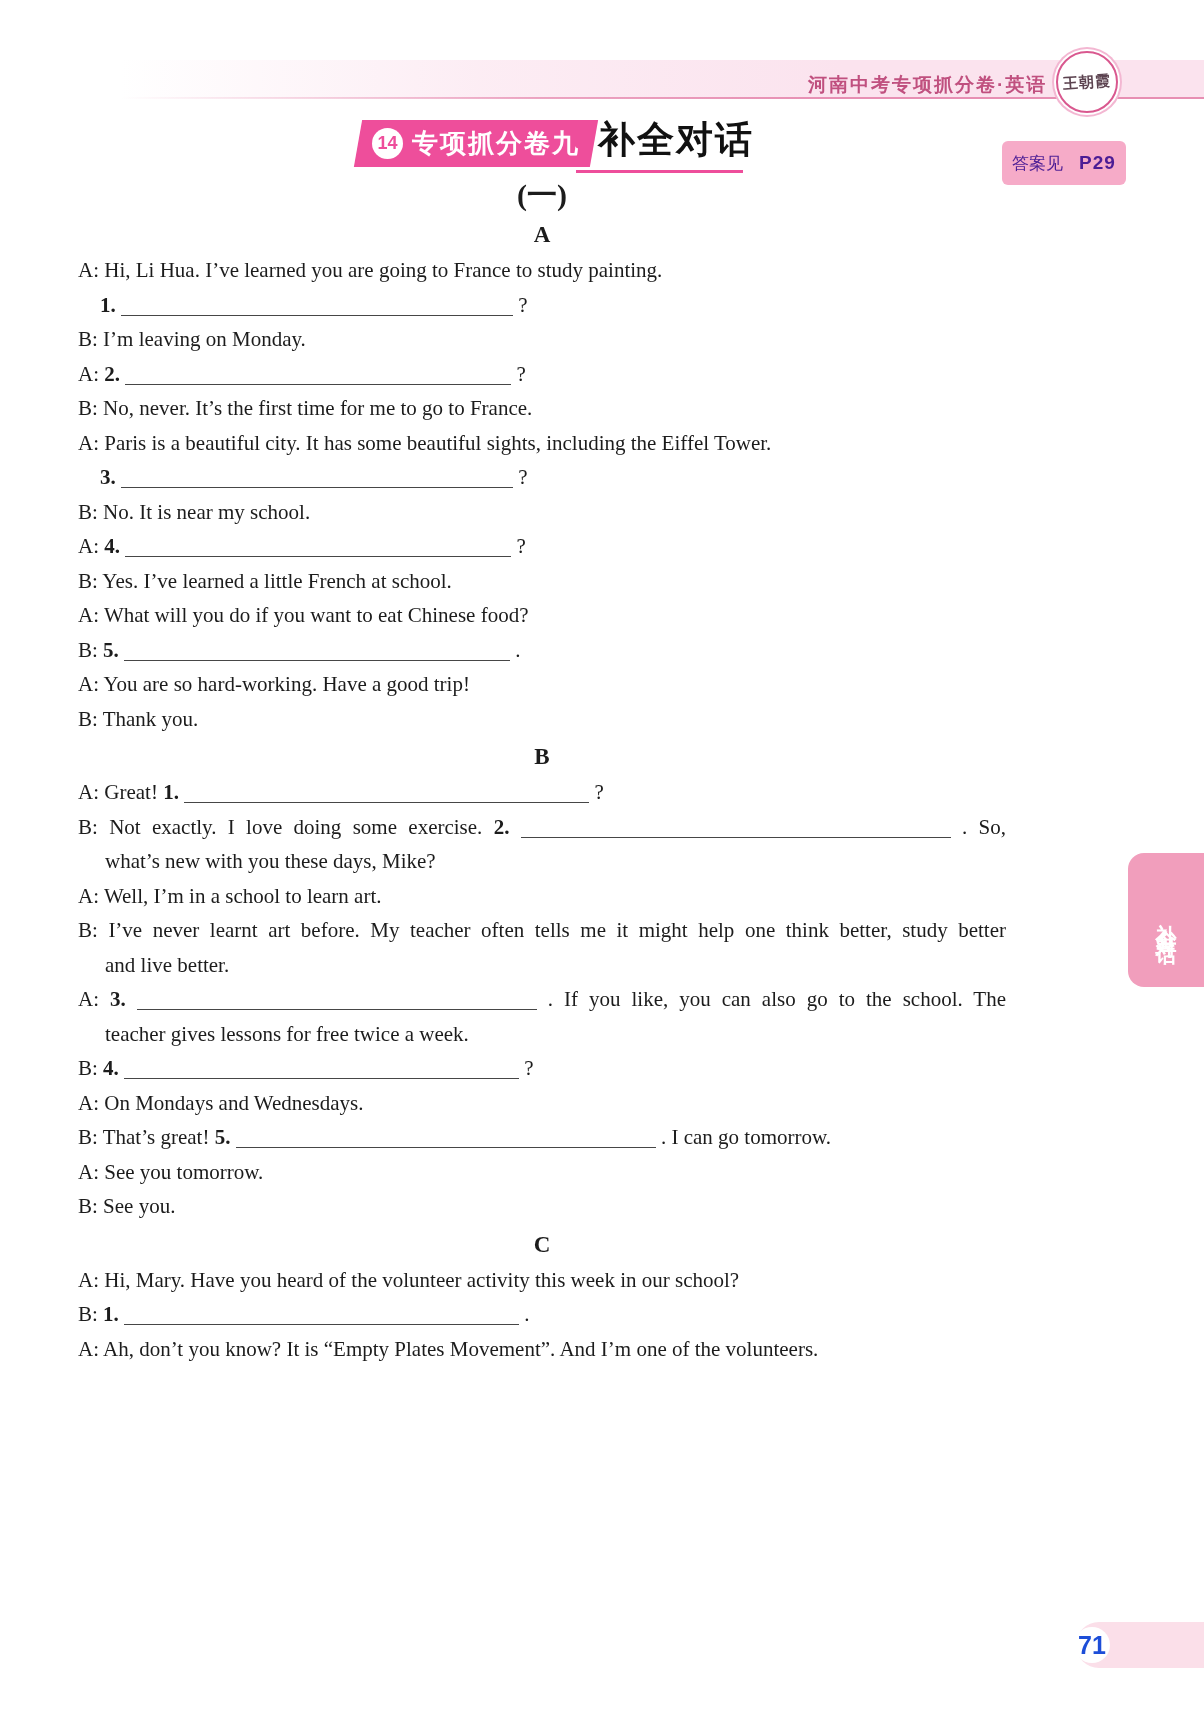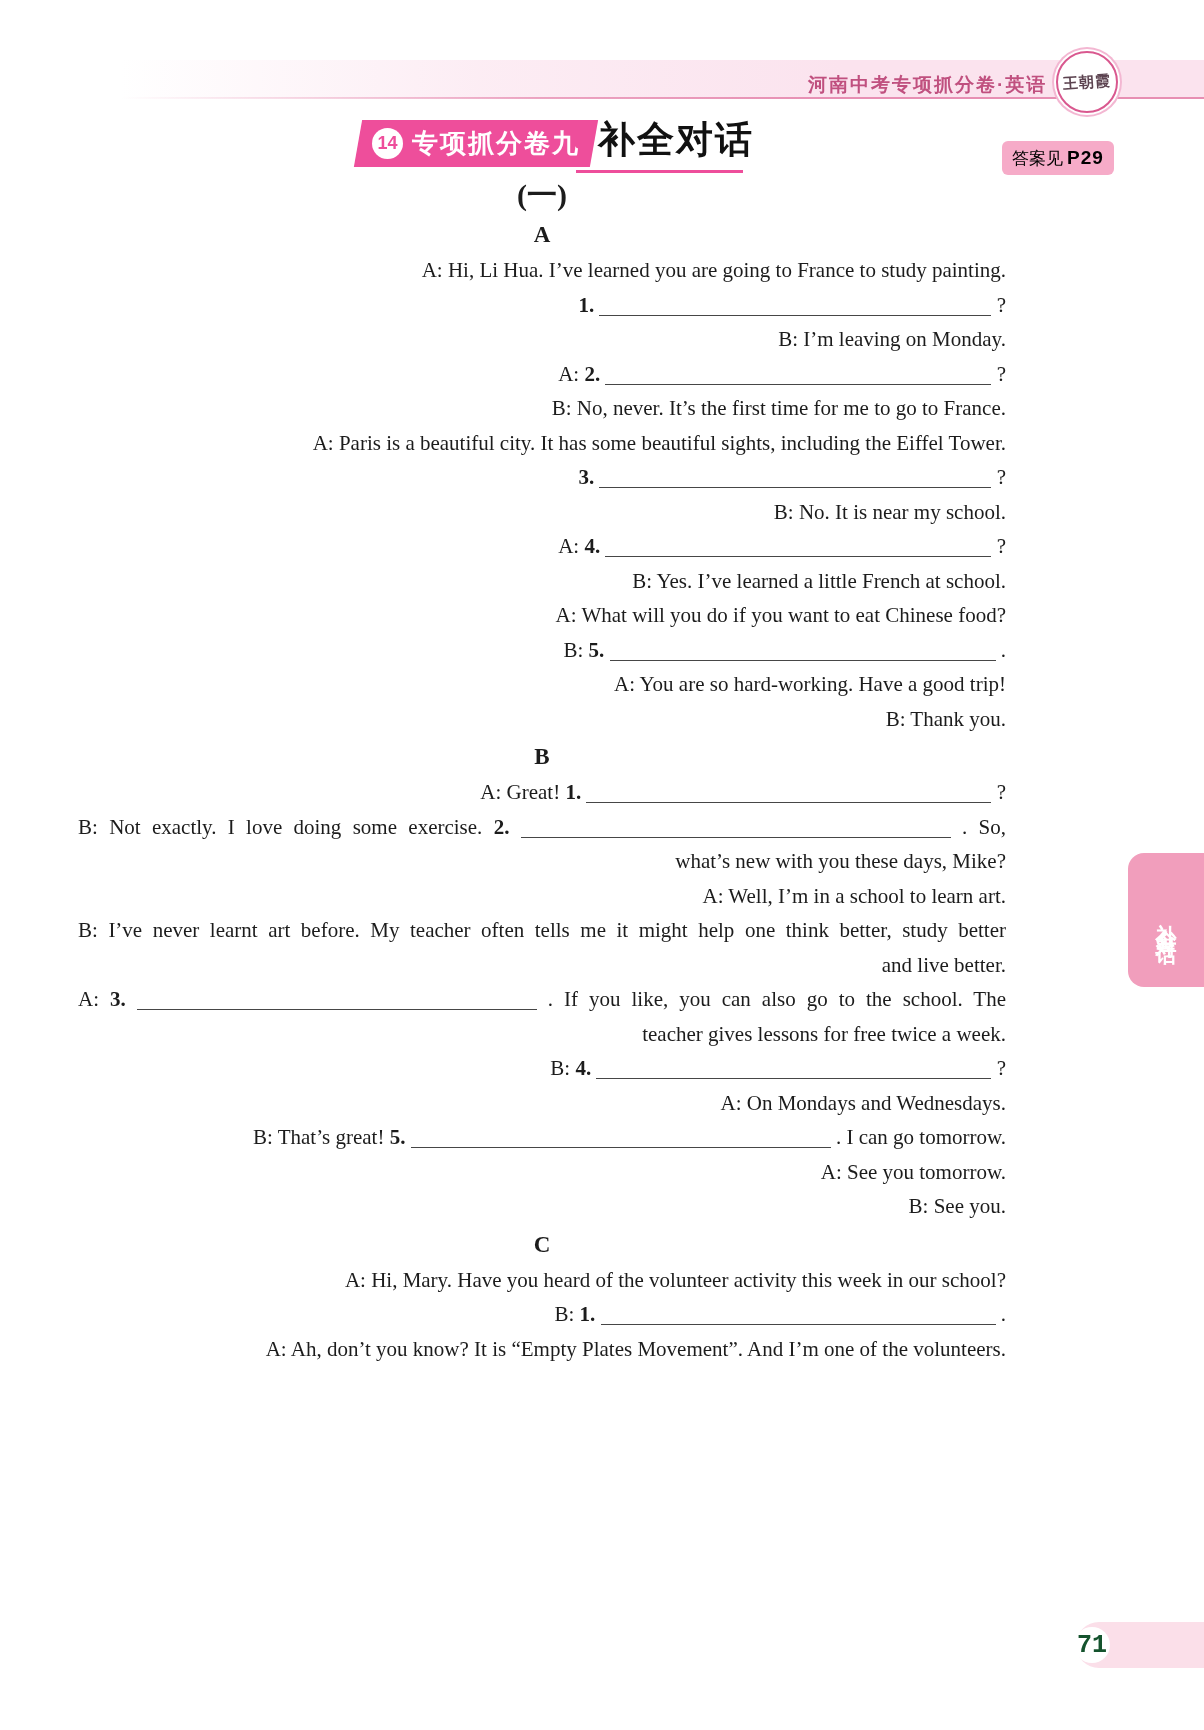--- a/index.html
+++ b/index.html
@@ -24,46 +24,46 @@
     transform:skewX(-10deg);transform-origin:center;}
   .banner-inner{width:100%;height:100%;display:flex;align-items:center;justify-content:center;gap:9px;
     transform:skewX(10deg);}
   .lesson-circle{width:31px;height:31px;border-radius:50%;background:#fff;display:flex;align-items:center;
     justify-content:center;font-family:"Liberation Sans","DejaVu Sans",sans-serif;font-size:18px;font-weight:bold;color:#ee4e9b;}
   .banner-unit{font-family:"Liberation Sans","DejaVu Sans",sans-serif;font-size:26px;font-weight:bold;
     color:#fff;letter-spacing:2px;}
   .page-title{position:absolute;left:598px;top:115px;font-family:"Liberation Sans","DejaVu Sans",sans-serif;
     font-size:37px;font-weight:900;color:#111;letter-spacing:2px;}
   .title-underline{position:absolute;left:576px;top:170px;width:167px;height:3px;background:#ee4e9b;}
-  .answer-badge{position:absolute;left:1002px;top:141px;height:34px;padding:0 10px;border-radius:6px;
-    background:#f6abc8;color:#000000;display:flex;align-items:center;gap:4px;
+  .answer-badge{position:absolute;left:1002px;top:141px;height:44px;padding:0 10px;border-radius:6px;
+    background:#f6abc8;color:#4c1d95;display:flex;align-items:center;gap:16px;
     font-family:"Liberation Sans","DejaVu Sans",sans-serif;font-size:17px;}
   .answer-badge b{font-size:19px;letter-spacing:1px;}
 
   
   .content{position:absolute;left:78px;top:176px;width:928px;}
   .part-title{text-align:center;font-size:30px;font-weight:bold;line-height:38px;margin-bottom:4px;}
   .sec-label{text-align:center;font-size:23px;font-weight:bold;line-height:30px;margin:6px 0 3px;}
-  .line{font-size:21px;line-height:34.5px;white-space:normal;text-align:right;}
+  .line{font-size:21px;line-height:34.5px;white-space:normal;}
   .line.justify{text-align:justify;text-align-last:justify;}
   .num{font-weight:bold;}
   .blank{display:inline-block;height:1em;margin-bottom:-4px;border-bottom:1.5px solid #464646;}
 
   
   .side-tab{position:absolute;right:0;top:853px;width:76px;height:134px;background:#f19ebc;
     border-radius:16px 0 0 16px;display:flex;align-items:center;justify-content:center;}
   .side-tab span{writing-mode:vertical-rl;font-family:"Liberation Sans","DejaVu Sans",sans-serif;
     font-size:21px;font-weight:bold;color:#fff;letter-spacing:7px;}
 
   
   .page-num-band{position:absolute;right:0;top:1622px;width:128px;height:46px;background:#fbdfe9;
     border-radius:23px 0 0 23px;}
   .page-num-circle{position:absolute;left:-2px;top:5px;width:36px;height:36px;border-radius:50%;background:#fff;
-    display:flex;align-items:center;justify-content:center;font-size:25px;font-weight:bold;color:#14532d;
-    font-family:Liberation Mono, monospace;}
+    display:flex;align-items:center;justify-content:center;font-size:25px;font-weight:bold;color:#1d4ed8;
+    font-family:Liberation Sans, sans-serif;}
 </style>
 </head>
 <body>
 
 <div class="page">
 
   <div class="header-band"></div>
   <div class="header-rule"></div>
   <div class="header-title">河南中考专项抓分卷·英语</div>
   <div class="brand-logo">

